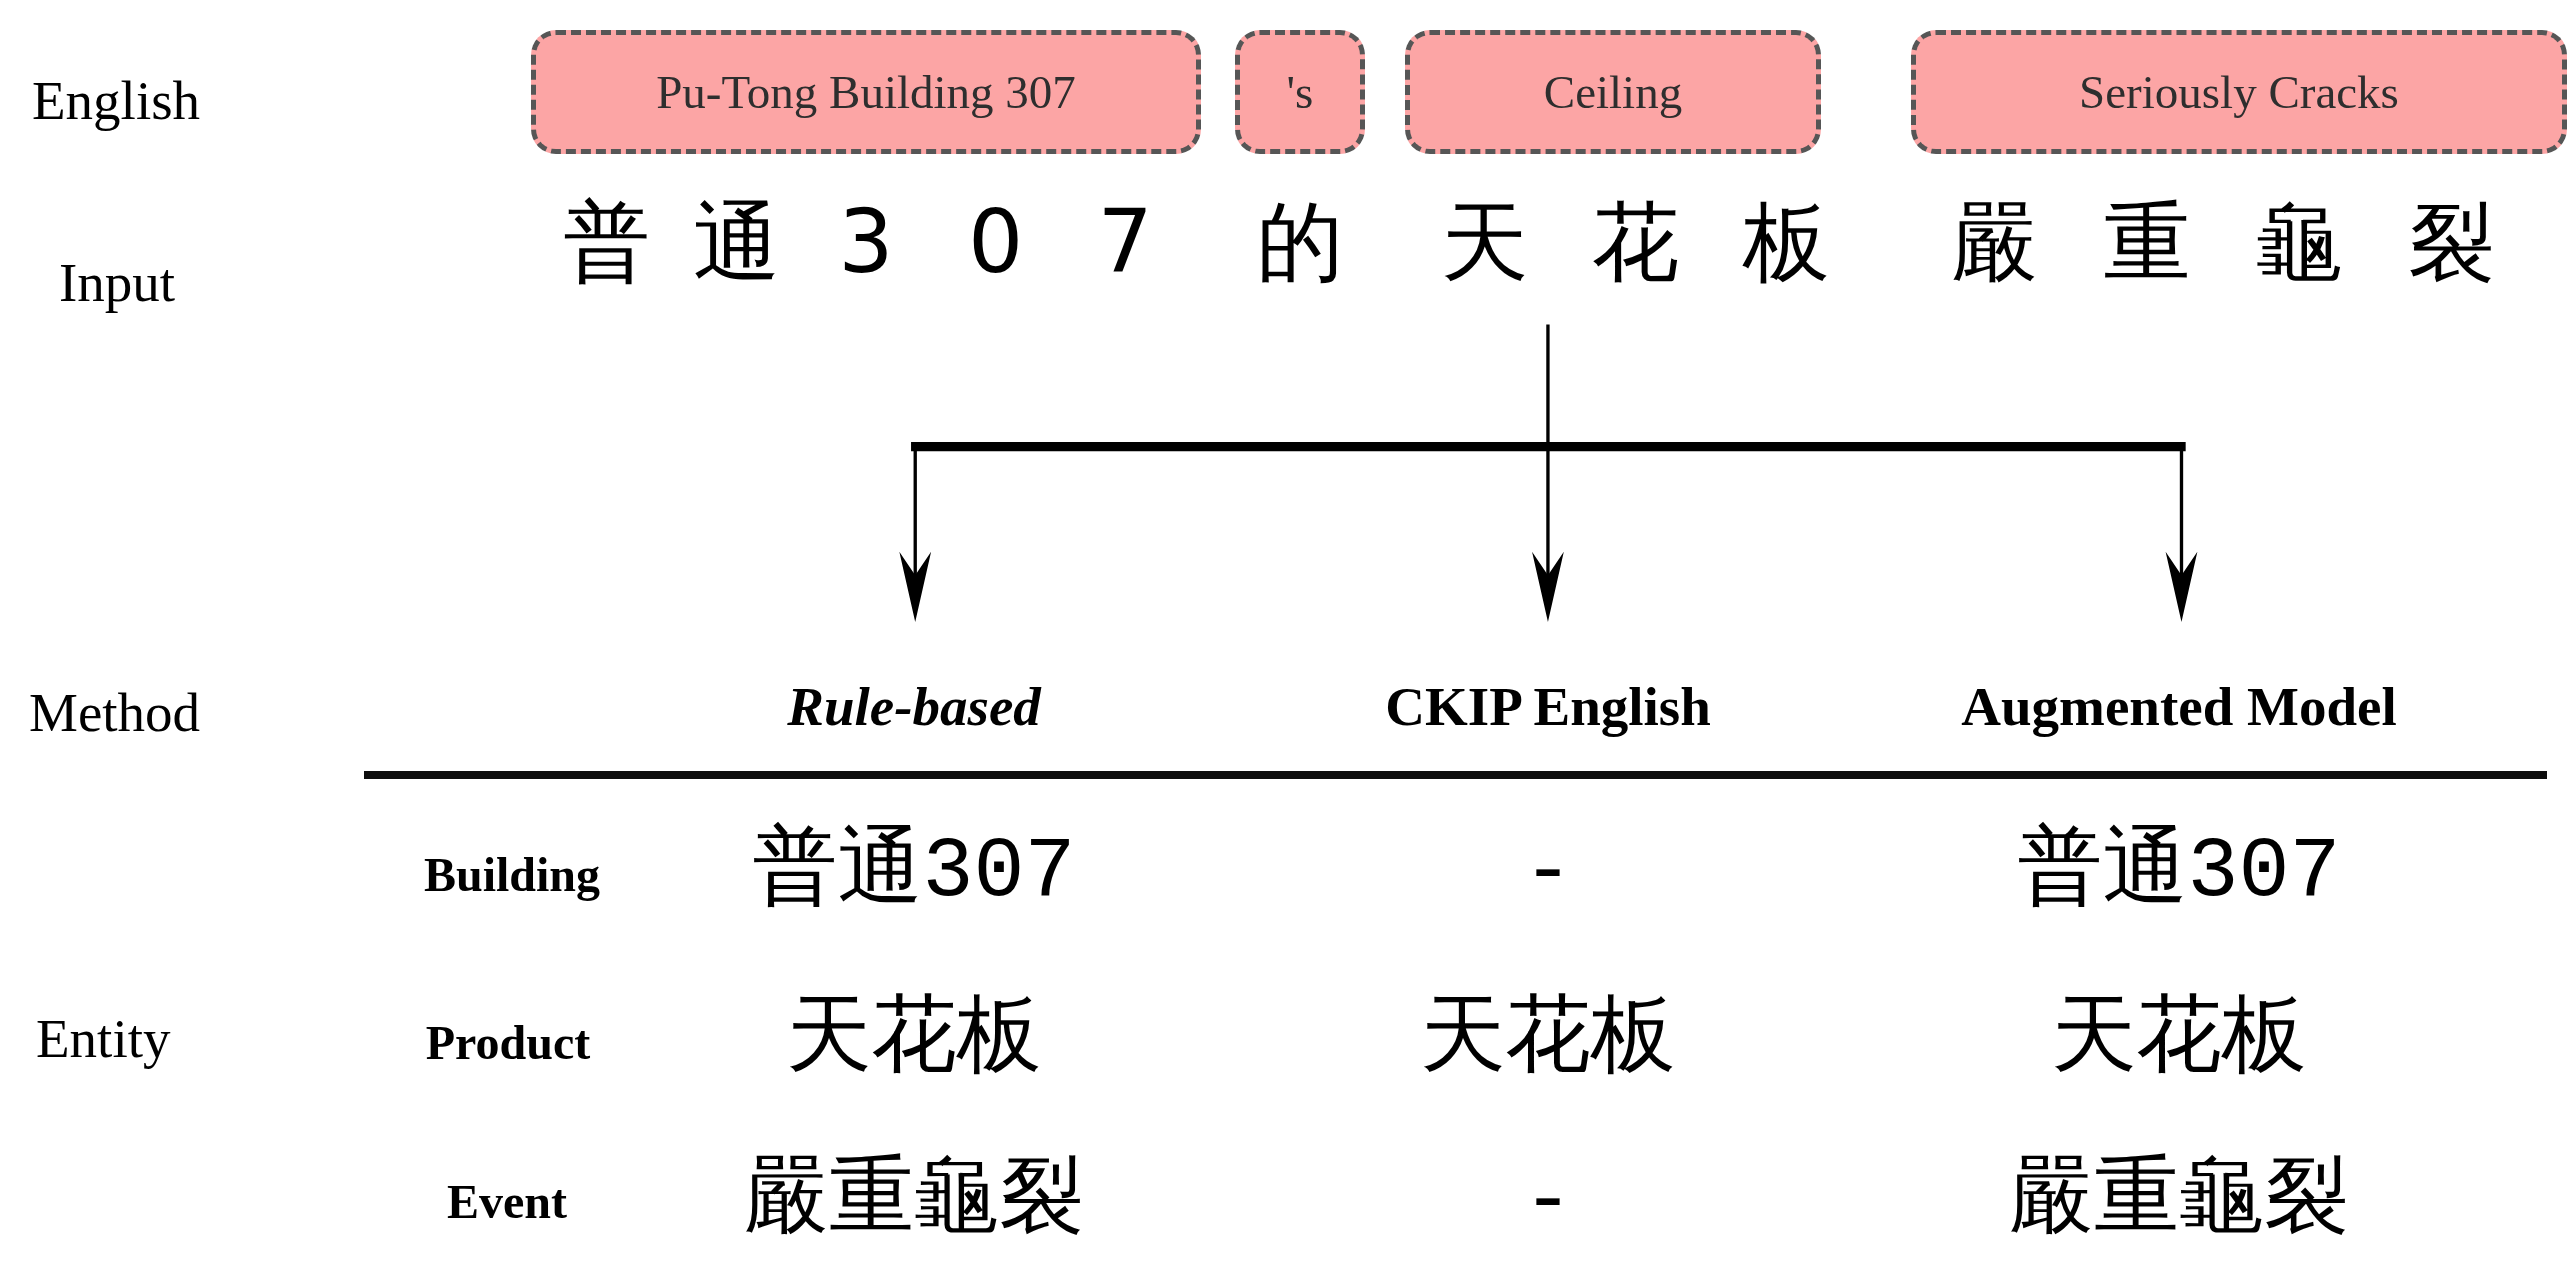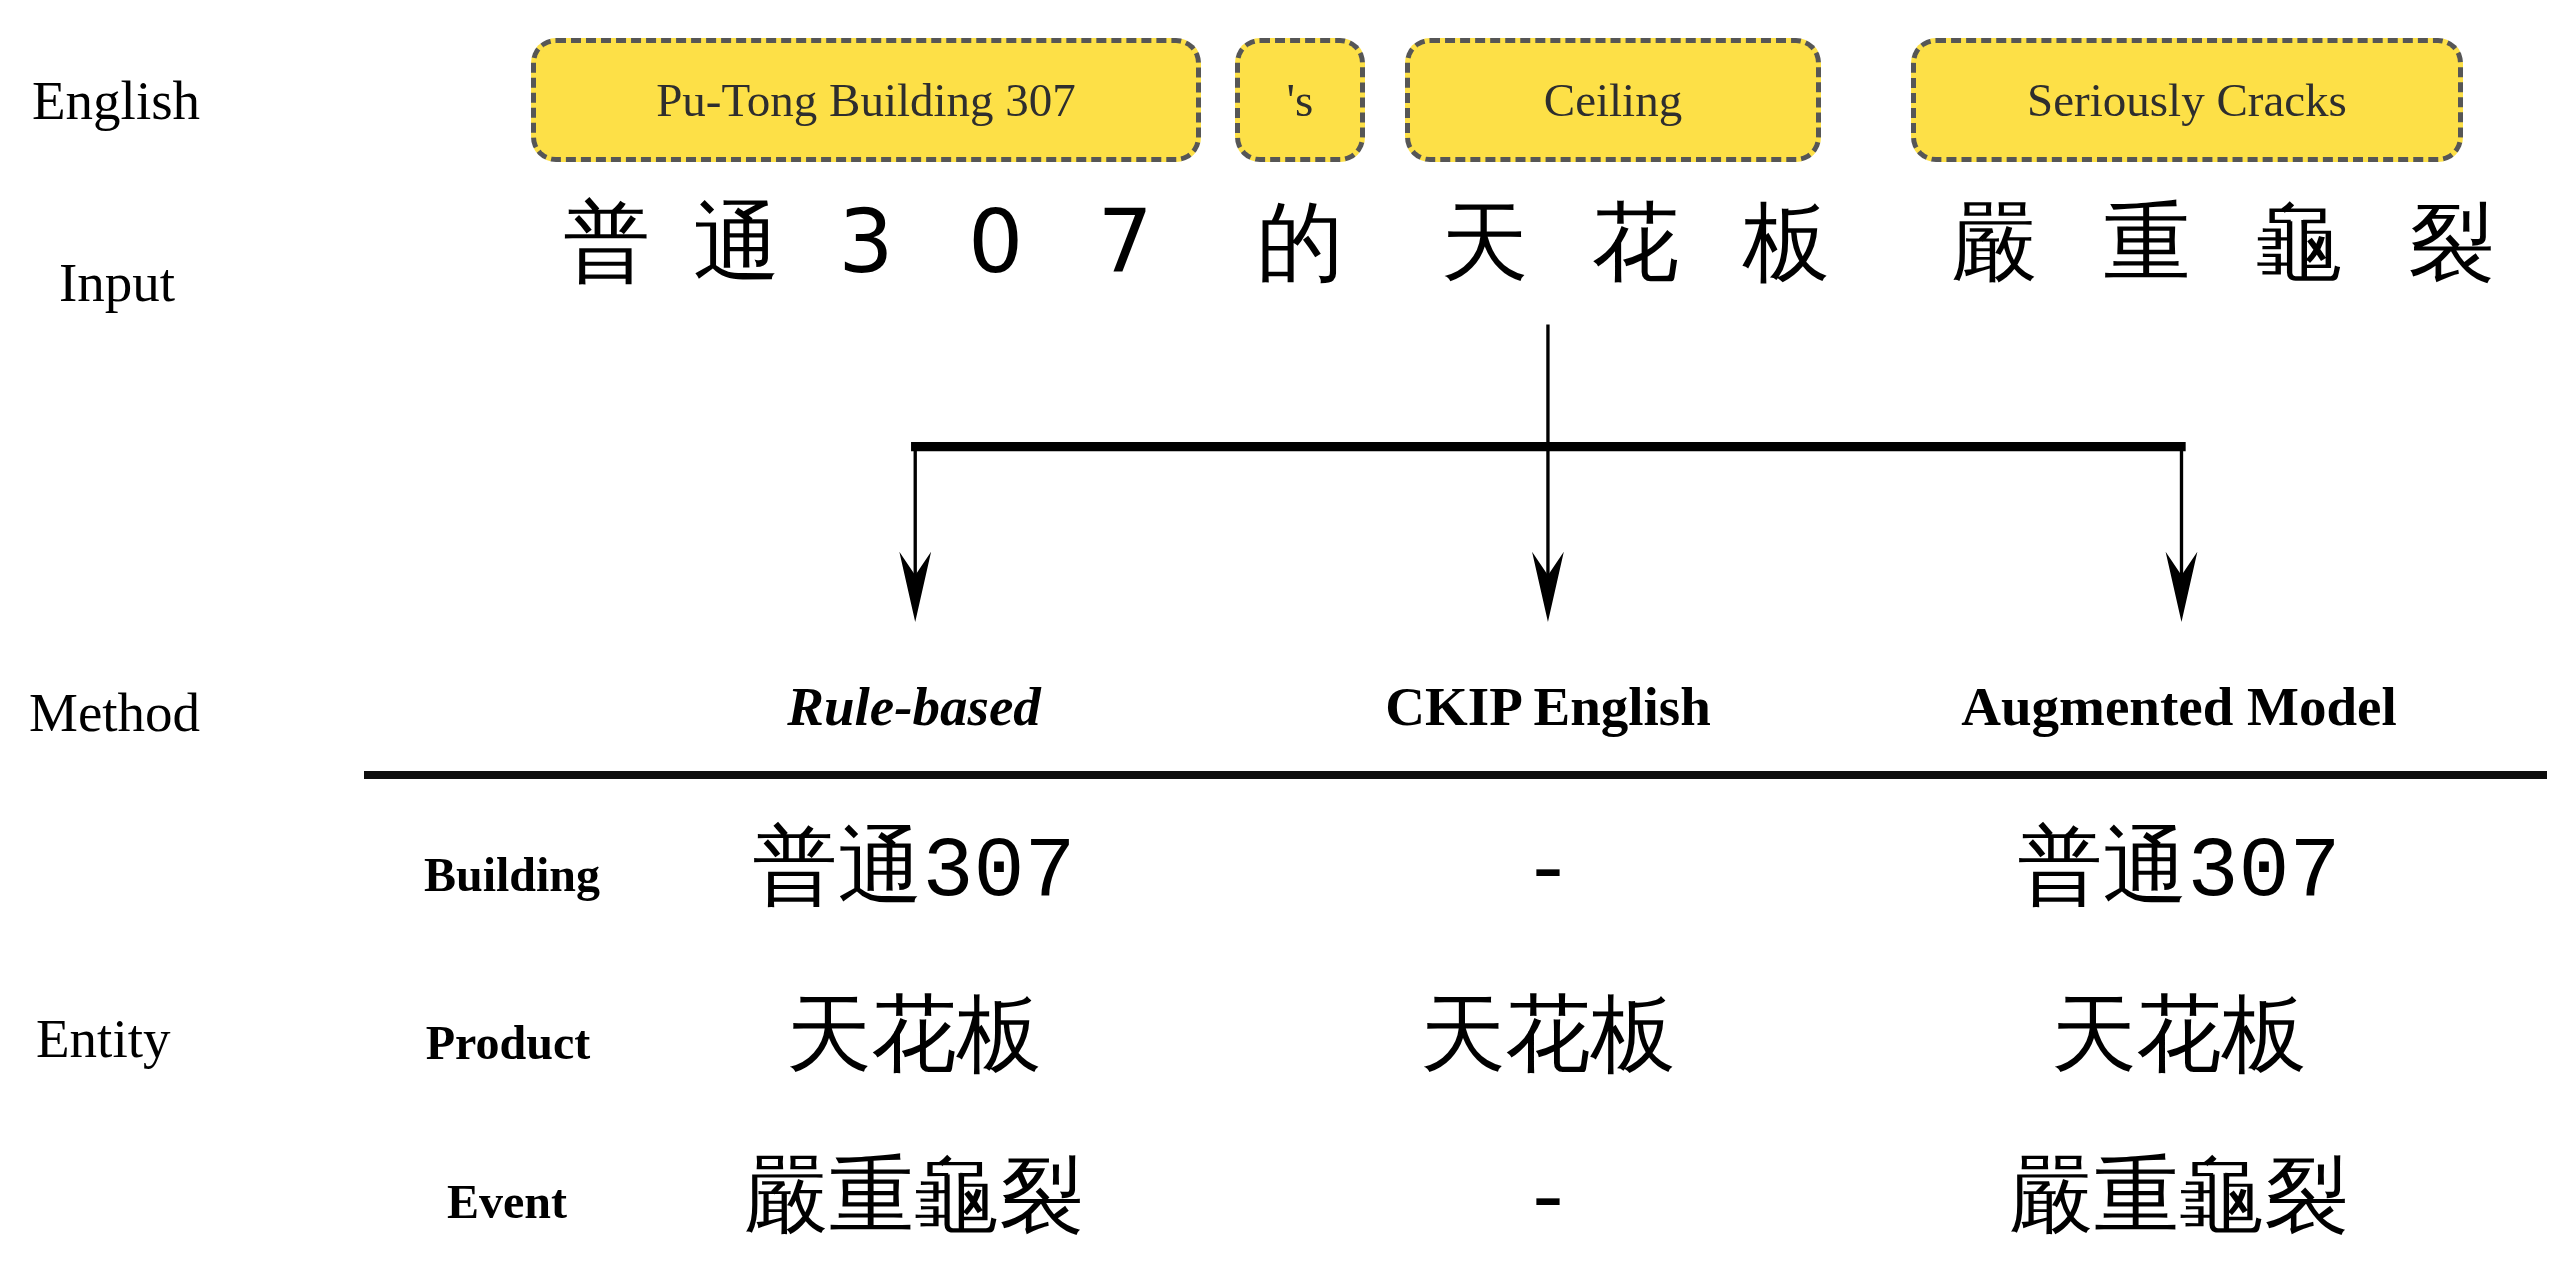--- a/index.html
+++ b/index.html
@@ -15,23 +15,23 @@
   .lbl{
     position:absolute;
     font-size:55px;
     line-height:1.05;
     color:#000;
     white-space:nowrap;
   }
   
   .ebox{
     position:absolute;
-    top:38px;height:124px;
+    top:30px;height:124px;
     box-sizing:border-box;
-    background:#fde047;
+    background:#fca5a5;
     border:5px dashed #565656;
     border-radius:25px;
     display:flex;align-items:center;justify-content:center;
     font-size:47px;color:#2e2e2e;
     white-space:nowrap;
   }
   
   .tokgrp{
     position:absolute;
     top:194px;height:97px;
@@ -91,21 +91,21 @@
 
   <div class="ebox" style="left:531px;width:670px;">
     <span>Pu-Tong Building 307</span>
   </div>
   <div class="ebox" style="left:1235px;width:130px;">
     <span>'s</span>
   </div>
   <div class="ebox" style="left:1405px;width:416px;">
     <span>Ceiling</span>
   </div>
-  <div class="ebox" style="left:1911px;width:552px;">
+  <div class="ebox" style="left:1911px;width:656px;">
     <span>Seriously Cracks</span>
   </div>
 
   <div class="tokgrp" style="left:560px;width:612px;gap:36px;">
     <span class="slot">普</span>
     <span class="slot">通</span>
     <span class="slot">3</span>
     <span class="slot">0</span>
     <span class="slot">7</span>
   </div>

